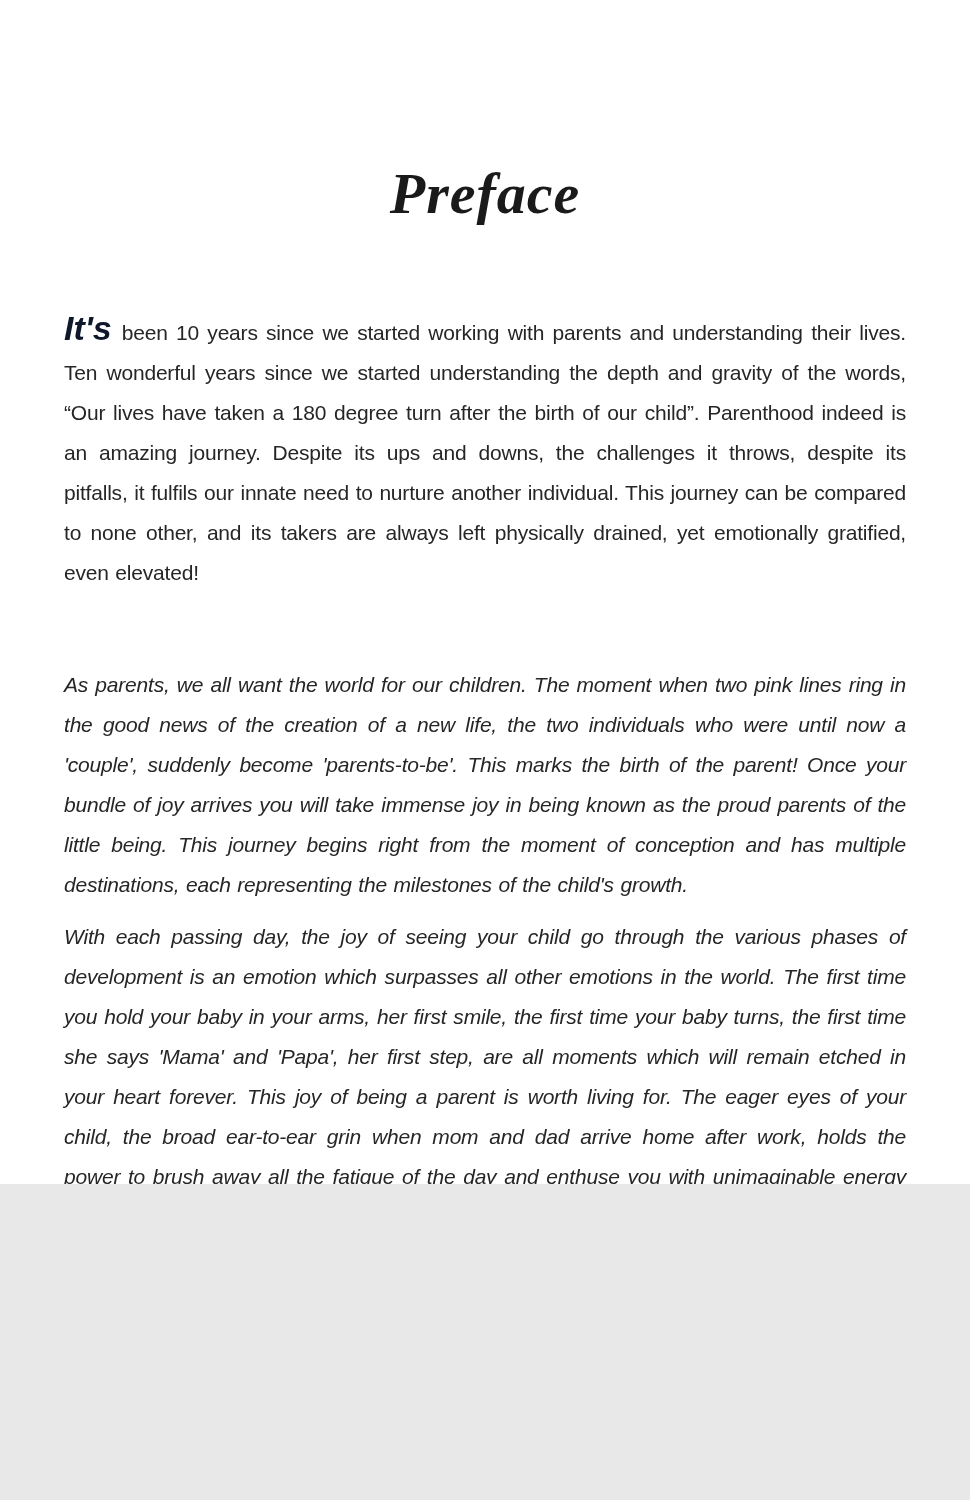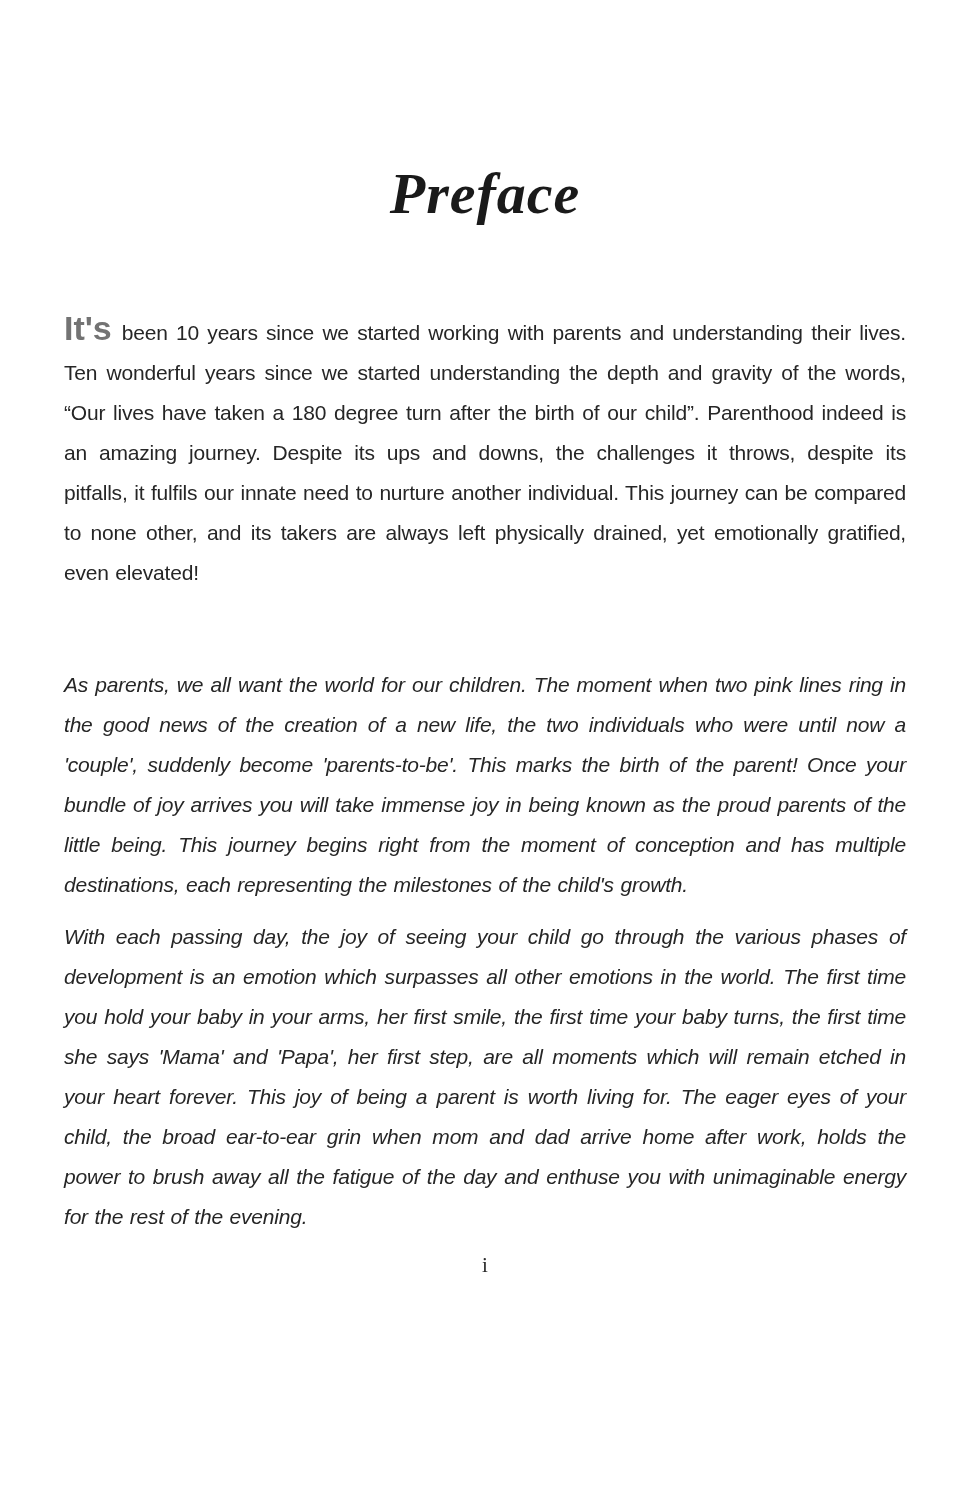--- a/index.html
+++ b/index.html
@@ -3,21 +3,21 @@
 <meta charset="utf-8">
 <style>
   html, body {
     margin: 0;
     padding: 0;
     background: #e8e8e8;
   }
   .page {
     position: relative;
     width: 970px;
-    height: 1500px;
+    height: 1184px;
     margin: 0 auto;
     background: #ffffff;
     box-sizing: border-box;
     padding: 0 64px;
     overflow: hidden;
     font-family: "Liberation Sans", "DejaVu Sans", sans-serif;
   }
   .page-title {
     margin: 158px 0 0 0;
     text-align: center;
@@ -38,21 +38,22 @@
     letter-spacing: -0.2px;
     word-spacing: 1px;
   }
   .para-first   { margin-top: 78px !important; }
   .para-gap-lg  { margin-top: 72px !important; font-style: italic; }
   .para-gap-sm  { margin-top: 12px !important; font-style: italic; }
   .para-last    { margin-top: 58px !important; line-height: 47px !important; }
   .opening-word {
     font-size: 34px;
     font-weight: bold;
-    color: #737373;
+    font-style: italic;
+    color: #0f172a;
     margin-right: 10px;
     letter-spacing: 0;
   }
   .page-number {
     margin-top: 16px;
     text-align: center;
     font-family: "Liberation Serif", "DejaVu Serif", serif;
     font-size: 21px;
     color: #2a2a2a;
   }

